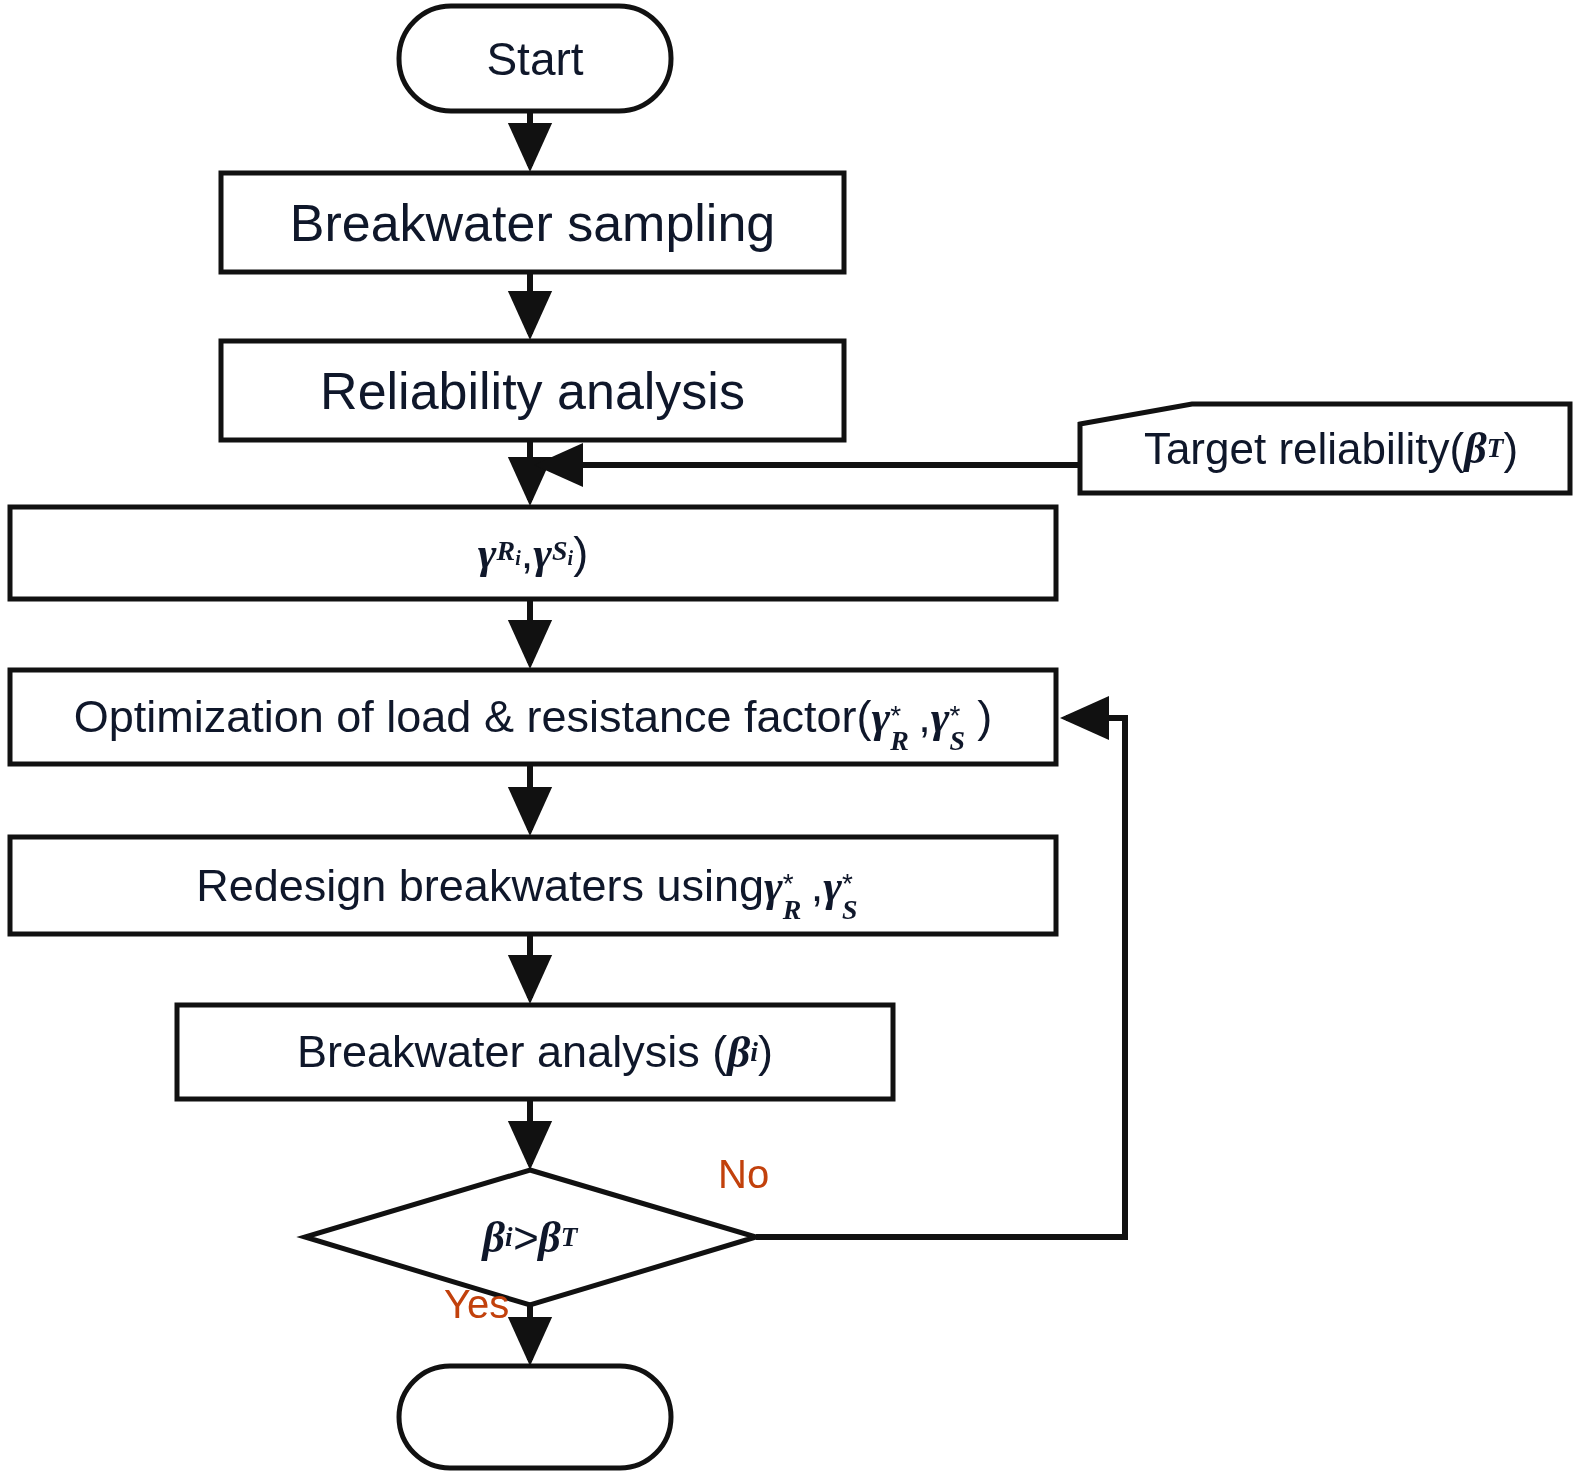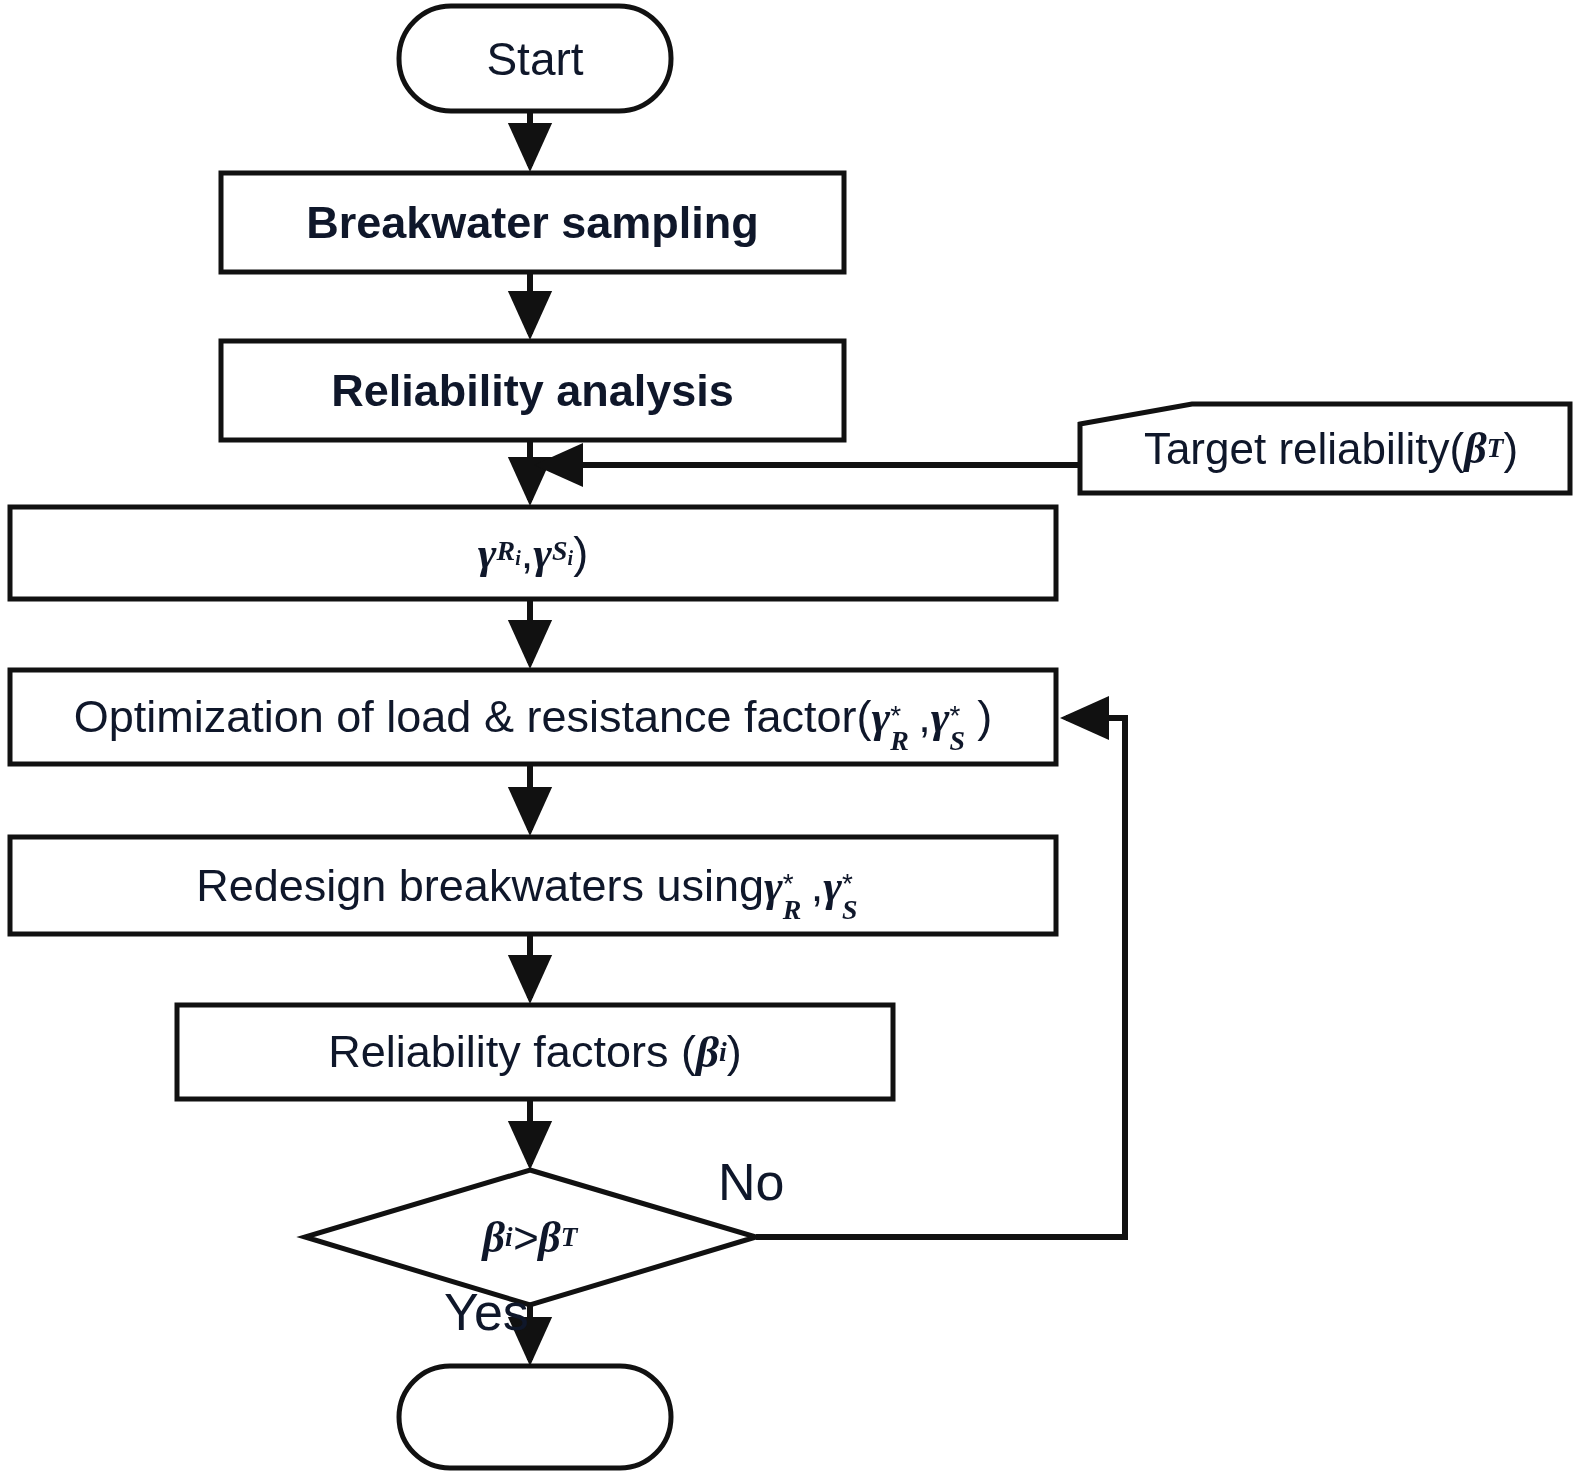--- a/index.html
+++ b/index.html
@@ -27,24 +27,24 @@
     display: flex;
     align-items: center;
     justify-content: center;
     text-align: center;
     color: #0f172a;
     font-family: "Liberation Sans", sans-serif;
     white-space: nowrap;
     pointer-events: none;
   }
   .terminal-label { font-size: 46px; }
-  .process-label  { font-size: 45px; font-weight: bold; }
+  .process-label  { font-size: 52px; }
   .wide-label     { font-size: 45px; }
   .decision-label { font-size: 44px; font-style: italic; }
-  .edge-label     { font-size: 52px; color: #0f172a; position: absolute; }
+  .edge-label     { font-size: 40px; color: #c2410c; position: absolute; }
   .doc-label      { font-size: 44px; text-align: right; }
 
   var.sym {
     font-style: italic;
     font-family: "Liberation Serif", serif;
     font-weight: 700;
   }
   sub.sb {
     font-size: 0.62em;
     font-style: italic;
@@ -176,21 +176,21 @@
       </span>
       <span>,</span>
       <var class="sym">γ</var>
       <span class="stack">
         <span class="up">*</span>
         <span class="dn">S</span>
       </span>
   </div>
 
   <div class="node-label wide-label" style="left:177px; top:1005px; width:716px; height:94px;">
-    <span>Reliability factors (</span>
+    <span>Breakwater analysis (</span>
       <var class="sym">β</var>
       <sub class="sb">i</sub>
       <span>)</span>
   </div>
 
   <div class="node-label decision-label" style="left:345px; top:1180px; width:370px; height:115px;">
     <var class="sym">β</var>
       <sub class="sb">i</sub>
       <span> &gt; </span>
       <var class="sym">β</var>

